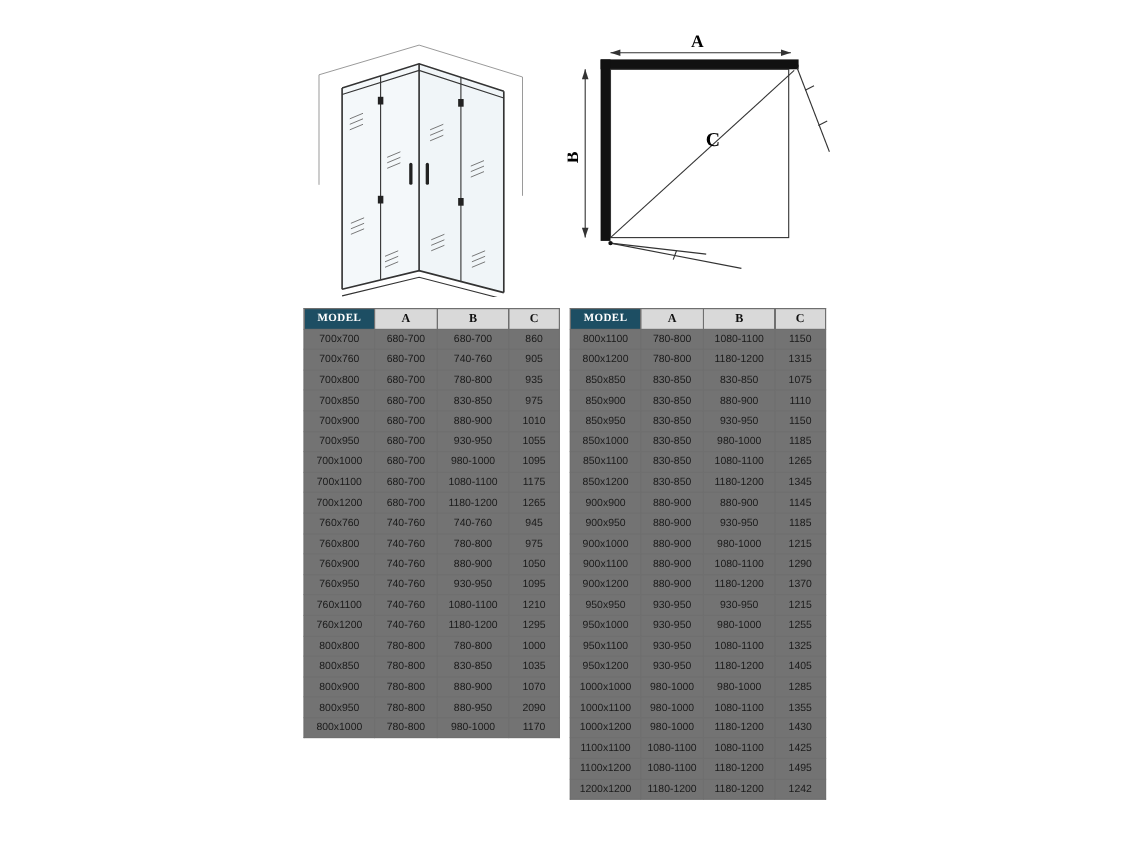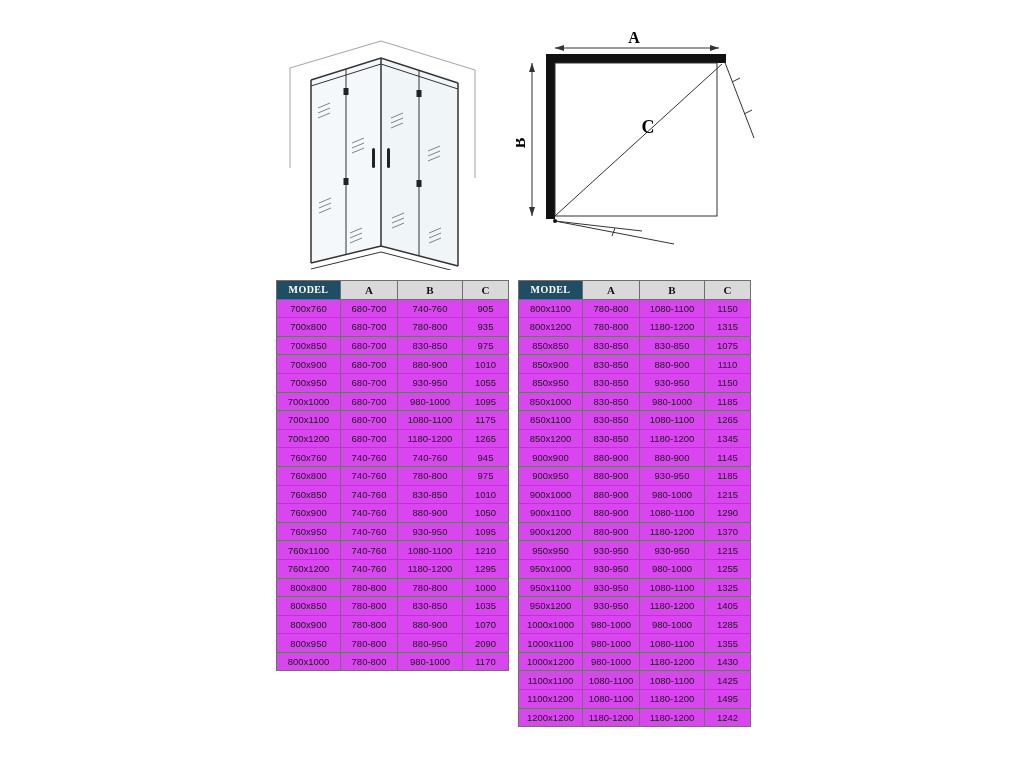--- a/index.html
+++ b/index.html
@@ -15,21 +15,21 @@
 
   .diagram-3d   { position:absolute; left:286px; top:28px; width:200px; height:242px; }
   .diagram-plan { position:absolute; left:516px; top:30px; width:248px; height:238px; }
 
   table.spec-table {
     position:absolute;
     border-collapse:collapse;
     table-layout:fixed;
     font-size:9.5px;
     color:#1a1a1a;
-    background:#d946ef;
+    background:#737373;
   }
   table.spec-table.left  { left:276px; top:280px; }
   table.spec-table.right { left:518px; top:280px; }
 
   .spec-table th, .spec-table td {
     border:1px solid #6f6f6f;
     text-align:center;
     vertical-align:middle;
     padding:0 2px;
     height:18.6px;
@@ -169,20 +169,26 @@
     <thead>
       <tr>
         <th class="model">MODEL</th>
         <th class="abc">A</th>
         <th class="abc">B</th>
         <th class="abc">C</th>
       </tr>
     </thead>
     <tbody>
         <tr>
+          <td>700x700</td>
+          <td>680-700</td>
+          <td>680-700</td>
+          <td>860</td>
+        </tr>
+        <tr>
           <td>700x760</td>
           <td>680-700</td>
           <td>740-760</td>
           <td>905</td>
         </tr>
         <tr>
           <td>700x800</td>
           <td>680-700</td>
           <td>780-800</td>
           <td>935</td>
@@ -227,26 +233,20 @@
           <td>760x760</td>
           <td>740-760</td>
           <td>740-760</td>
           <td>945</td>
         </tr>
         <tr>
           <td>760x800</td>
           <td>740-760</td>
           <td>780-800</td>
           <td>975</td>
-        </tr>
-        <tr>
-          <td>760x850</td>
-          <td>740-760</td>
-          <td>830-850</td>
-          <td>1010</td>
         </tr>
         <tr>
           <td>760x900</td>
           <td>740-760</td>
           <td>880-900</td>
           <td>1050</td>
         </tr>
         <tr>
           <td>760x950</td>
           <td>740-760</td>

